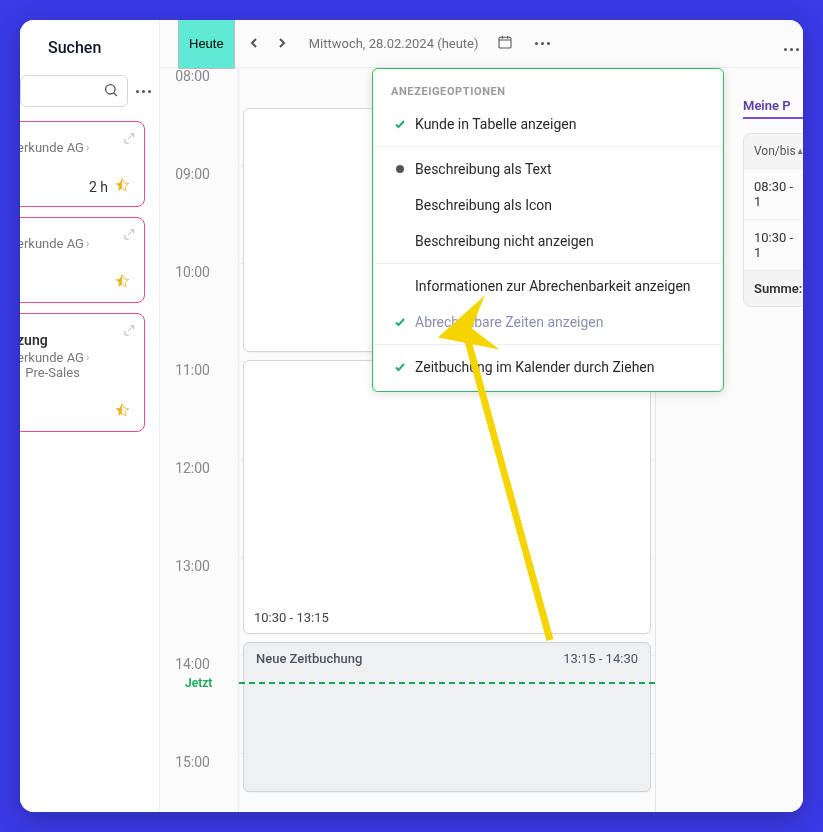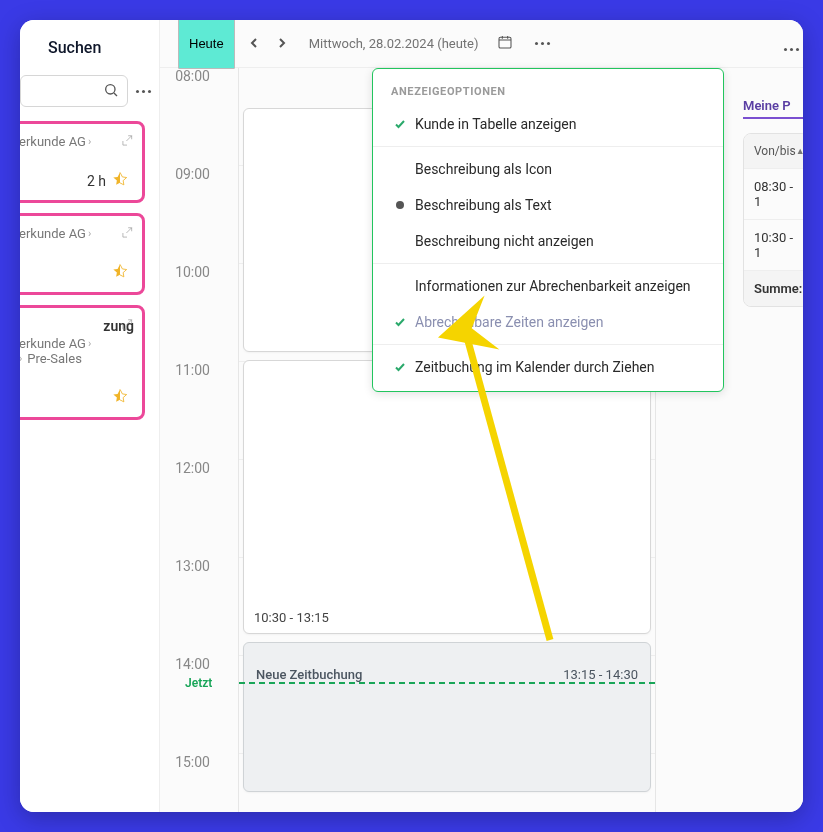--- a/index.html
+++ b/index.html
@@ -50,29 +50,28 @@
     display: flex;
     align-items: center;
     justify-content: flex-end;
     padding-right: 8px;
   }
   .search-icon svg { width: 16px; height: 16px; stroke: #555; }
   .dots-h { display: flex; gap: 3px; }
   .dots-h span { width: 3px; height: 3px; border-radius: 50%; background: #555; }
 
   .card {
-    border: 3px solid #ec4899;
+    border: 1px solid #ec4899;
     border-radius: 8px;
     margin-bottom: 10px;
-    padding: 10px 8px 10px 0;
+    padding: 18px 8px 10px 0;
     width: 135px;
     margin-left: -10px;
     position: relative;
     background: #fff;
-    text-align: right;
   }
   .card-pin { position: absolute; top: 10px; right: 8px; }
   .card-pin svg { width: 14px; height: 14px; stroke: #888; fill: none; }
   .card-sub { color: #777; font-size: 13px; padding-left: 6px; display: flex; align-items: center; gap: 2px; }
   .card-sub .chev { color: #aaa; font-size: 11px; }
   .card-title { font-weight: 600; font-size: 14px; padding-left: 6px; margin-bottom: 2px; }
   .card-foot {
     margin-top: 22px;
     display: flex;
     justify-content: flex-end;
@@ -140,21 +139,21 @@
   }
   .event .dots { position: absolute; top: 8px; right: 10px; }
   .event1 { top: 40px; height: 244px; }
   .event2 { top: 292px; height: 274px; }
   .event2 .time-range { position: absolute; left: 10px; bottom: 8px; color: #444; }
   .event3 {
     top: 574px; height: 150px;
     background: #eef0f2;
     border: 1px solid #cfd3d6;
     display: flex; justify-content: space-between;
-    padding: 24px 12px;
+    padding: 8px 12px;
   }
   .event3 .title { color: #4b5560; font-weight: 500; }
   .event3 .time-range { color: #4b5560; }
 
   .now-line {
     position: absolute; left: 0; right: 0; top: 614px;
     border-top: 2px dashed #18a558;
   }
   .now-label {
     position: absolute; top: 608px; left: -54px;
@@ -398,28 +397,28 @@
           <div class="dd-item">
             <span class="mk">
               <svg viewBox="0 0 12 12">
                 <polyline points="2,6.5 4.5,9 10,3" fill="none" stroke="#2aa96b" stroke-width="2"></polyline>
               </svg>
             </span>
             <span>Kunde in Tabelle anzeigen</span>
           </div>
           <div class="dd-sep"></div>
           <div class="dd-item">
-            <span class="mk"></span>
-            <span>Beschreibung als Icon</span>
-          </div>
-          <div class="dd-item">
             <span class="mk">
               <span class="dot"></span>
             </span>
             <span>Beschreibung als Text</span>
+          </div>
+          <div class="dd-item">
+            <span class="mk"></span>
+            <span>Beschreibung als Icon</span>
           </div>
           <div class="dd-item">
             <span class="mk"></span>
             <span>Beschreibung nicht anzeigen</span>
           </div>
           <div class="dd-sep"></div>
           <div class="dd-item">
             <span class="mk"></span>
             <span>Informationen zur Abrechenbarkeit anzeigen</span>
           </div>

